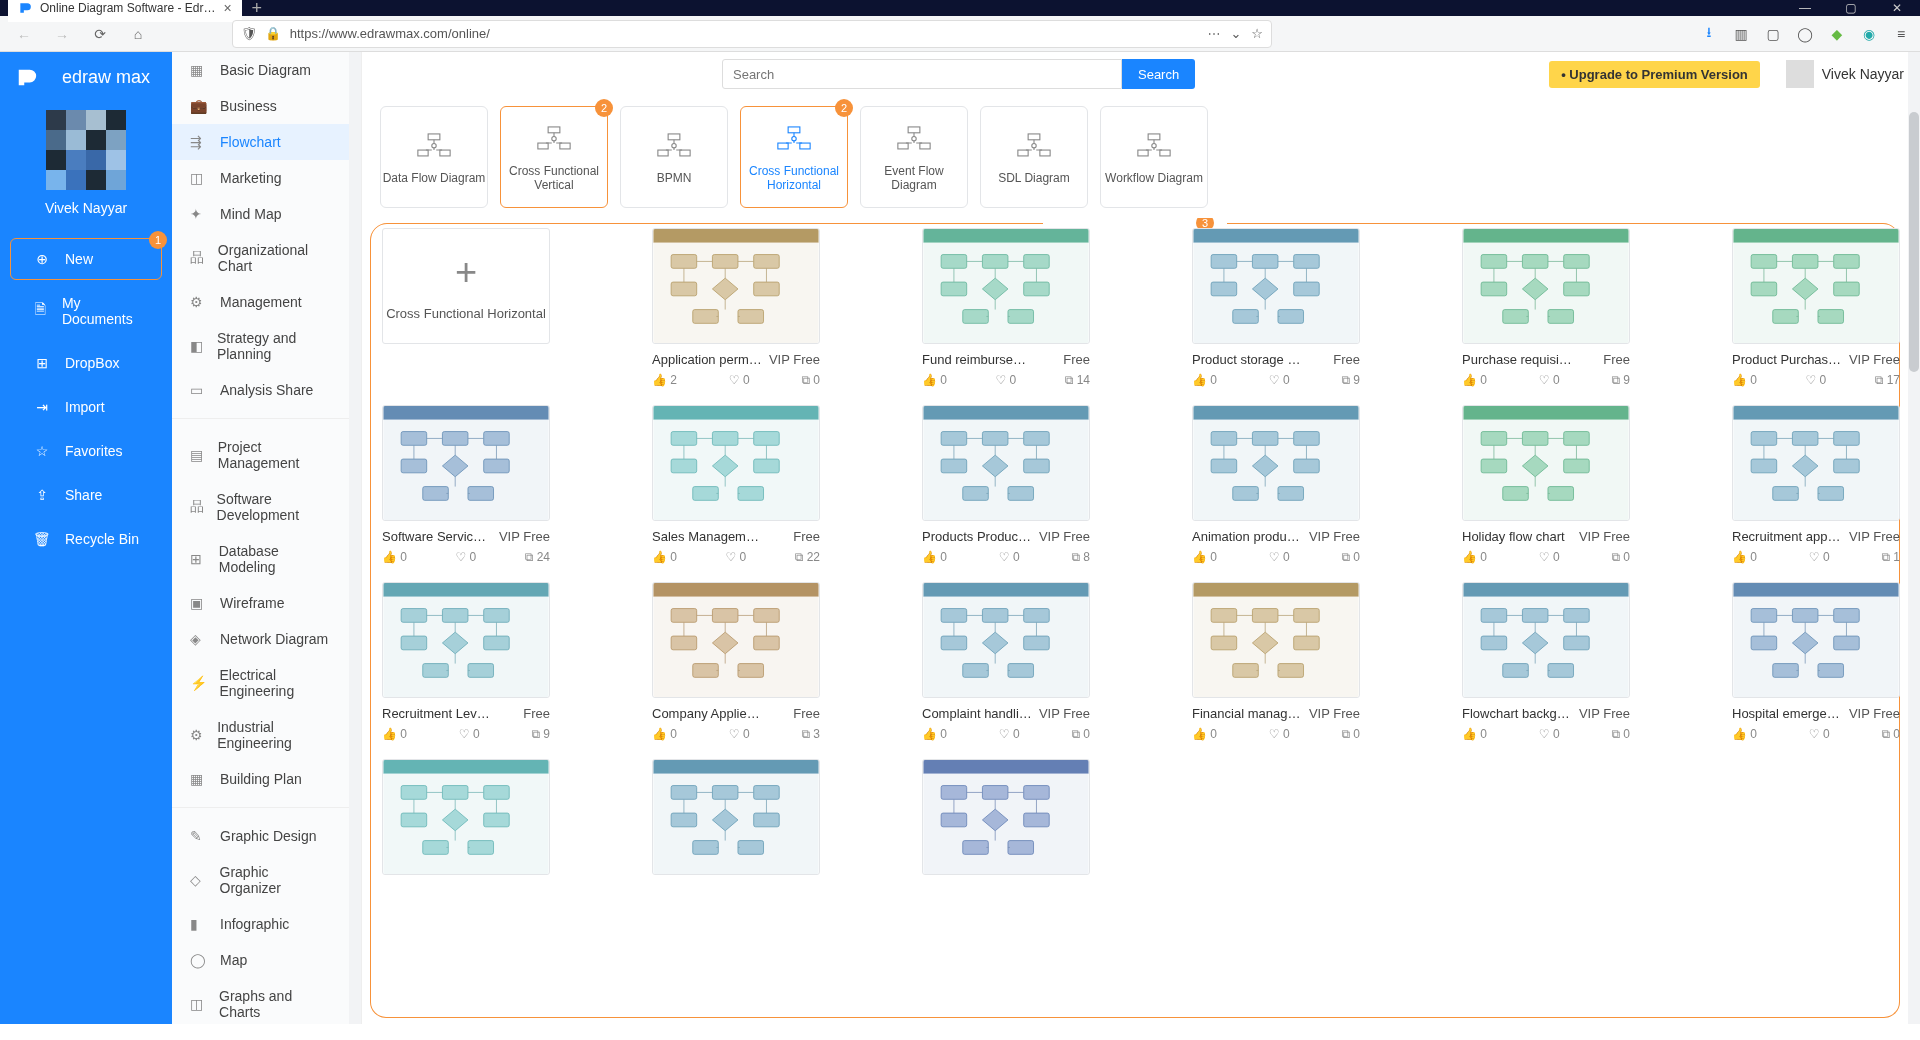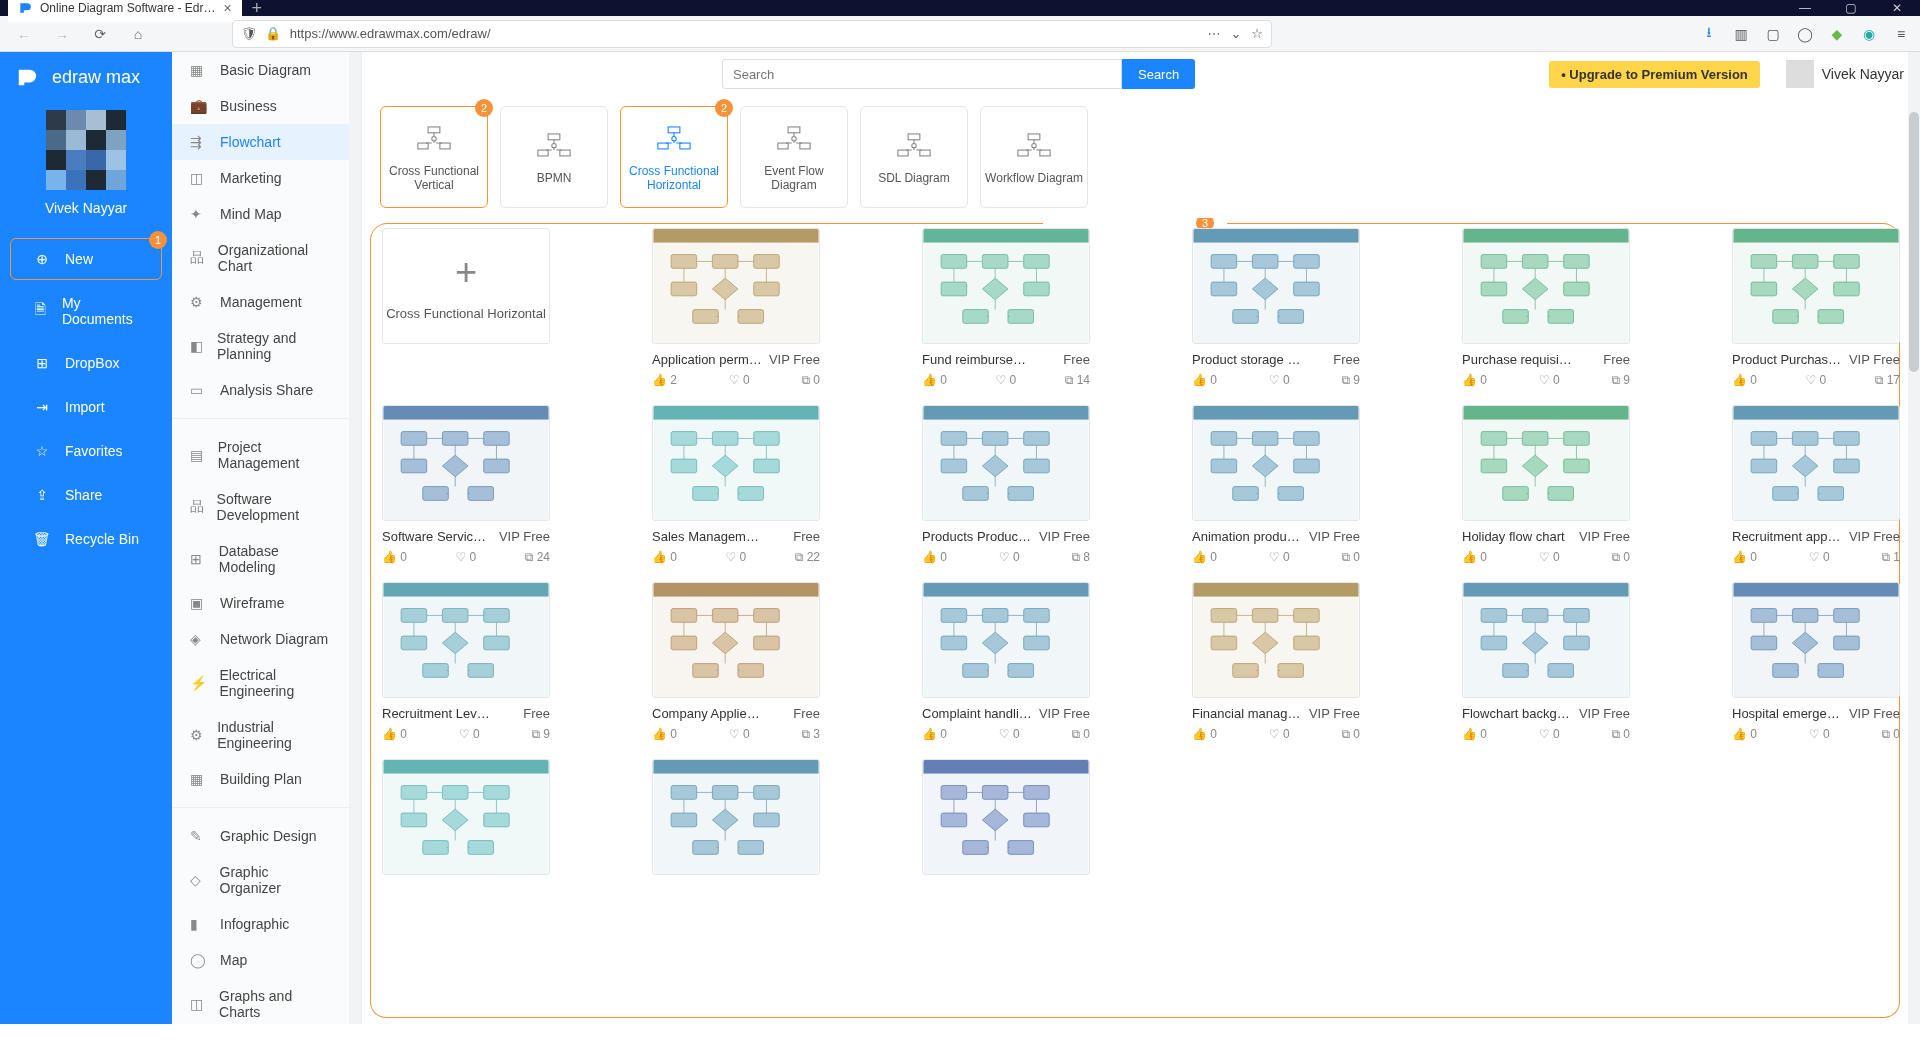--- a/index.html
+++ b/index.html
@@ -17,21 +17,21 @@
 .navbtn { width:28px; height:28px; display:flex; align-items:center; justify-content:center; color:#666; border-radius:4px; }
 .navbtn.disabled { color:#bbb; }
 .urlbox { flex:1; max-width:1040px; margin-left:70px; height:28px; background:#fff; border:1px solid #ddd; border-radius:4px; display:flex; align-items:center; padding:0 8px; gap:8px; font-size:13px; color:#555; }
 .url-right { margin-left:auto; display:flex; gap:10px; color:#555; }
 .nav-right { margin-left:auto; display:flex; gap:14px; align-items:center; }
 .nav-right .ic { width:18px; height:18px; display:flex; align-items:center; justify-content:center; color:#555; }
 
 
 .app { display:flex; height:calc(1040px - 68px); }
 .sidebar-blue { width:172px; background:#1a85ff; color:#fff; display:flex; flex-direction:column; }
-.logo { display:flex; align-items:center; gap:14px; padding:14px 16px; font-size:18px; font-weight:500; }
+.logo { display:flex; align-items:center; gap:24px; padding:14px 16px; font-size:18px; font-weight:500; }
 .logo svg { width:22px; height:22px; }
 .avatar { width:80px; height:80px; margin:8px auto 10px; display:grid; grid-template-columns:repeat(4,1fr); grid-template-rows:repeat(4,1fr); }
 .avatar span:nth-child(1){background:#2d3a4a;} .avatar span:nth-child(2){background:#6b8aad;} .avatar span:nth-child(3){background:#a7bfd1;} .avatar span:nth-child(4){background:#1d2a35;}
 .avatar span:nth-child(5){background:#4a6a8a;} .avatar span:nth-child(6){background:#9abbd6;} .avatar span:nth-child(7){background:#1d2a35;} .avatar span:nth-child(8){background:#7da2c2;}
 .avatar span:nth-child(9){background:#1d2a35;} .avatar span:nth-child(10){background:#4a7dbf;} .avatar span:nth-child(11){background:#3968a8;} .avatar span:nth-child(12){background:#9ec2e6;}
 .avatar span:nth-child(13){background:#78b4ec;} .avatar span:nth-child(14){background:#3a72bc;} .avatar span:nth-child(15){background:#1d2a35;} .avatar span:nth-child(16){background:#6fa5d8;}
 .username { text-align:center; font-size:14px; margin-bottom:20px; }
 .nav-item { display:flex; align-items:center; gap:14px; padding:12px 22px; font-size:14px; cursor:pointer; border:1.5px solid transparent; margin:2px 10px; border-radius:6px; }
 .nav-item.highlight { border-color:#f7923a; position:relative; }
 .badge { position:absolute; top:-8px; right:-6px; width:18px; height:18px; background:#f7923a; color:#fff; border-radius:50%; font-size:11px; display:flex; align-items:center; justify-content:center; }
@@ -99,21 +99,21 @@
 </div>
 
 <div class="navbar">
   <div class="navbtn disabled">←</div>
   <div class="navbtn disabled">→</div>
   <div class="navbtn">⟳</div>
   <div class="navbtn">⌂</div>
   <div class="urlbox">
     <span>🛡</span>
     <span>🔒</span>
-    <span>https://www.edrawmax.com/edraw/</span>
+    <span>https://www.edrawmax.com/online/</span>
     <div class="url-right">
       <span>⋯</span>
       <span>⌄</span>
       <span>☆</span>
     </div>
   </div>
   <div class="nav-right">
     <div class="ic" style="color:#1a85ff;">⭳</div>
     <div class="ic">▥</div>
     <div class="ic">▢</div>
@@ -287,20 +287,34 @@
         <button class="searchbtn">Search</button>
       </div>
       <div class="upgrade">• Upgrade to Premium Version</div>
       <div class="top-user">
         <div class="top-avatar"></div>
         <span>Vivek Nayyar</span>
       </div>
     </div>
 
     <div class="type-row" id="types">
+        <div class="type-card">
+          <div class="type-icon">
+            <svg viewBox="0 0 60 40">
+              <g fill="none" stroke="currentColor" stroke-width="1.5">
+                <rect x="22" y="4" width="16" height="8"></rect>
+                <rect x="8" y="26" width="14" height="8"></rect>
+                <rect x="38" y="26" width="14" height="8"></rect>
+                <circle cx="30" cy="20" r="3"></circle>
+                <path d="M30 12v5M30 23v3M27 26l-8 0M33 26l8 0"></path>
+              </g>
+            </svg>
+          </div>
+          <div>Data Flow Diagram</div>
+        </div>
         <div class="type-card badged">
           <div class="type-icon">
             <svg viewBox="0 0 60 40">
               <g fill="none" stroke="currentColor" stroke-width="1.5">
                 <rect x="22" y="4" width="16" height="8"></rect>
                 <rect x="8" y="26" width="14" height="8"></rect>
                 <rect x="38" y="26" width="14" height="8"></rect>
                 <circle cx="30" cy="20" r="3"></circle>
                 <path d="M30 12v5M30 23v3M27 26l-8 0M33 26l8 0"></path>
               </g>

